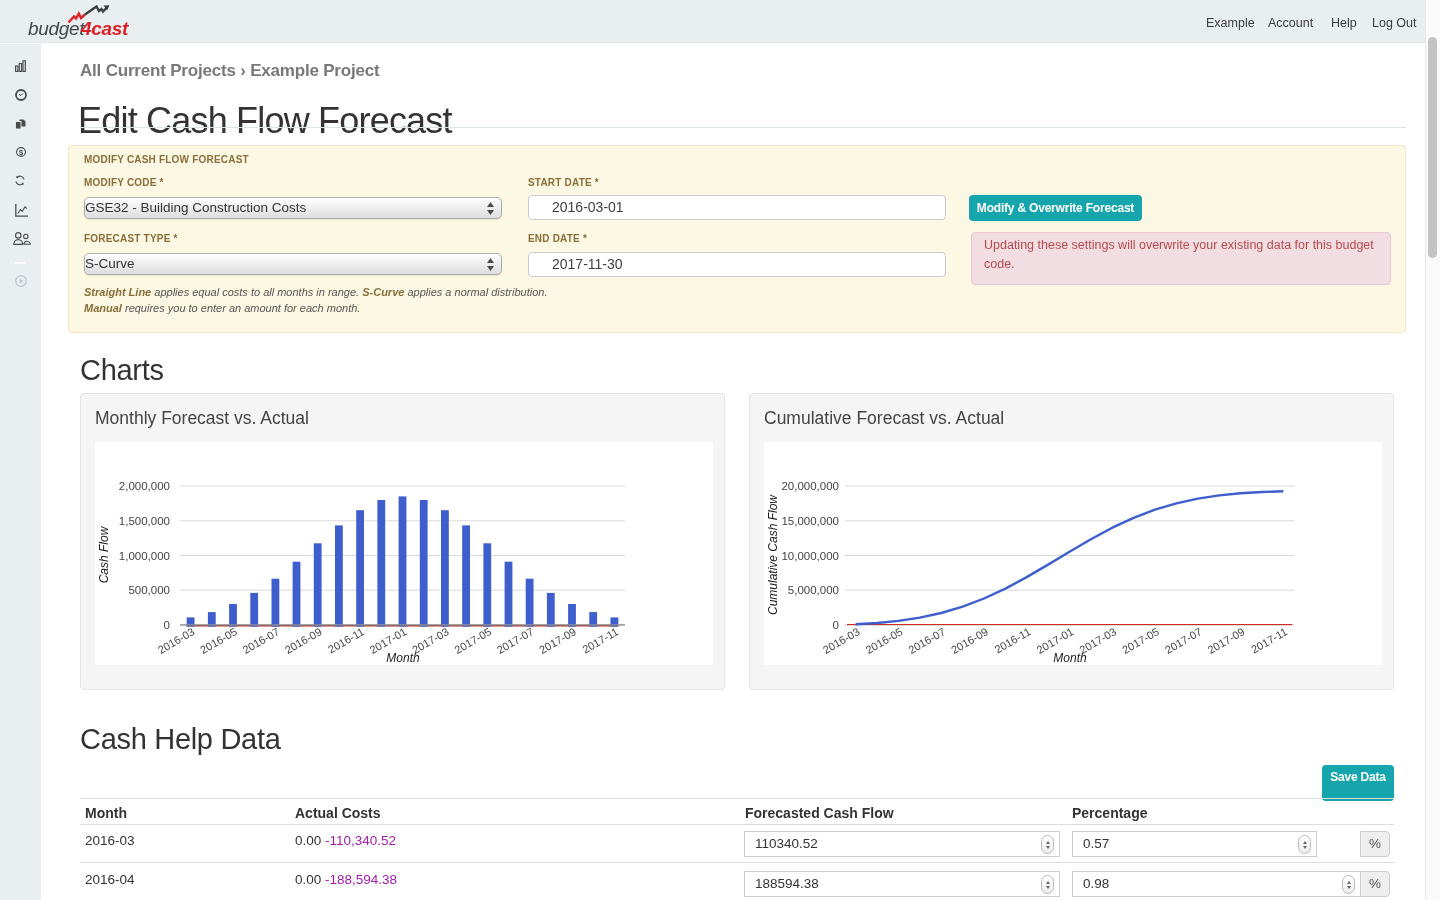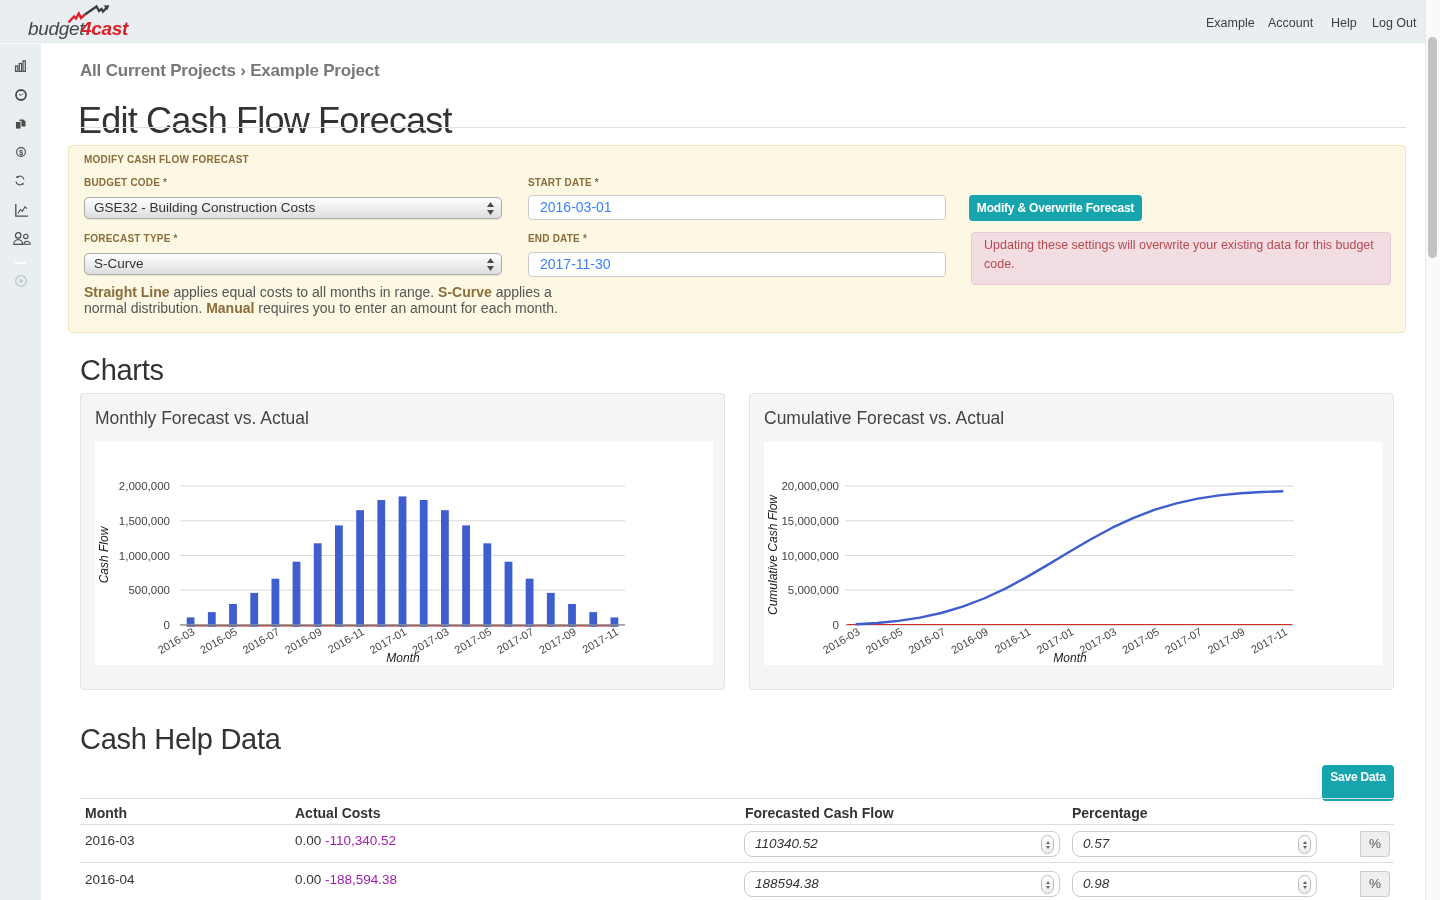--- a/index.html
+++ b/index.html
@@ -2,34 +2,34 @@
 <html><head><meta charset="utf-8"><title>Edit Cash Flow Forecast</title>
 <style>
 *{margin:0;padding:0;box-sizing:border-box;}
 html,body{width:1440px;height:900px;overflow:hidden;background:#fff;font-family:"Liberation Sans",sans-serif;}
 .abs{position:absolute;}
 #topbar{position:absolute;left:0;top:0;width:1425px;height:43px;background:#e9eef0;border-bottom:1px solid #e3e8ea;}
 #sidebar{position:absolute;left:0;top:44px;width:41px;height:856px;background:#e9eef0;}
 .navlink{position:absolute;top:16px;font-size:12.5px;color:#3c3c3c;}
 .yellow{position:absolute;left:68px;top:145px;width:1338px;height:188px;background:#fcf8e3;border:1px solid #f4e5c3;border-radius:4px;}
 .flabel{position:absolute;font-size:10px;font-weight:bold;color:#8a6d3b;letter-spacing:0.2px;}
-.sel{position:absolute;left:84px;width:418px;height:22px;border:1px solid #ababab;border-radius:5px;background:linear-gradient(#ffffff,#dddddd);font-size:13.5px;color:#333;line-height:20px;padding-left:9px;box-shadow:0 1px 1px rgba(0,0,0,0.08);}
+.sel{position:absolute;left:84px;width:418px;height:22px;border:1px solid #ababab;border-radius:5px;background:linear-gradient(#ffffff,#dddddd);font-size:13.5px;color:#333;line-height:20px;box-shadow:0 1px 1px rgba(0,0,0,0.08);}
 .selarrow{position:absolute;right:7px;top:4px;width:7px;height:13px;}
-.inp{position:absolute;left:528px;width:418px;height:25px;border:1px solid #ccc;border-radius:4px;background:#fff;font-size:14px;color:#3b82f6;line-height:23px;padding-left:11px;}
+.inp{position:absolute;left:528px;width:418px;height:25px;border:1px solid #ccc;border-radius:4px;background:#fff;font-size:14px;color:#404040;line-height:23px;padding-left:23px;}
 .tealbtn{position:absolute;background:#17a5ad;color:#fff;font-weight:bold;border-radius:4px;text-align:center;letter-spacing:-0.2px;}
 .warn{position:absolute;left:971px;top:232px;width:420px;height:53px;background:#f2dee2;border:1px solid #e8c9d1;border-radius:4px;color:#b5494f;font-size:12.5px;line-height:19px;padding:3px 12px;}
 .panel{position:absolute;top:393px;width:645px;height:297px;background:#f5f5f5;border:1px solid #e3e3e3;border-radius:4px;}
 .ptitle{position:absolute;top:408px;font-size:17.5px;color:#444;}
 .pwhite{position:absolute;top:442px;width:618px;height:223px;background:#fff;}
 svg text{font-family:"Liberation Sans",sans-serif;}
 .hline{position:absolute;height:1px;background:#ddd;}
 .th{position:absolute;font-size:14px;font-weight:bold;color:#333;}
 .td{position:absolute;font-size:13.5px;color:#333;}
 .red{color:#a21caf;}
-.numinp{position:absolute;height:26px;border:1px solid #ccc;border-radius:8px;background:#fff;font-size:13.5px;color:#333;line-height:24px;padding-left:10px;font-style:italic;}
+.numinp{position:absolute;height:26px;border:1px solid #ccc;border-radius:0;background:#fff;font-size:13.5px;color:#333;line-height:24px;padding-left:10px;}
 .spinner{position:absolute;right:5px;top:3px;width:13px;height:19px;border:1px solid #b9b9b9;border-radius:7px;background:linear-gradient(#fff,#ececec);}
 .spinner .up{position:absolute;left:3.5px;top:4.5px;width:0;height:0;border-left:2.5px solid transparent;border-right:2.5px solid transparent;border-bottom:3.5px solid #666;}
 .spinner .dn{position:absolute;left:3.5px;bottom:4.5px;width:0;height:0;border-left:2.5px solid transparent;border-right:2.5px solid transparent;border-top:3.5px solid #666;}
 .pct{position:absolute;left:1360px;width:30px;height:26px;background:#eee;border:1px solid #ccc;border-radius:0 4px 4px 0;text-align:center;line-height:24px;font-size:13.5px;color:#555;}
 </style></head>
 <body>
 <div id="topbar"></div>
 <div id="sidebar"></div>
 
 <svg class="abs" style="left:26px;top:2px;" width="115" height="41">
@@ -83,39 +83,39 @@
  <circle cx="6" cy="6" r="5.3" fill="none" stroke="#b9c6cc" stroke-width="1.2"></circle>
  <path d="M4.8,3.6 l3.6,2.4 -3.6,2.4 z" fill="#b9c6cc"></path>
 </svg>
 
 <div class="abs" style="left:80px;top:61px;font-size:17px;font-weight:bold;color:#787878;letter-spacing:-0.2px;">All Current Projects › Example Project</div>
 <div class="abs" style="left:78px;top:79px;font-size:36px;color:#333;letter-spacing:-0.8px;margin-top:21px;">Edit Cash Flow Forecast</div>
 <div class="hline" style="left:80px;top:127px;width:1326px;background:#dce4e8;"></div>
 
 <div class="yellow"></div>
 <div class="flabel" style="left:84px;top:154px;">MODIFY CASH FLOW FORECAST</div>
-<div class="flabel" style="left:84px;top:177px;">BUDGET CODE *</div>
+<div class="flabel" style="left:84px;top:177px;">MODIFY CODE *</div>
 <div class="sel" style="top:197px;">GSE32 - Building Construction Costs
   <svg class="selarrow" width="7" height="13">
       <path d="M3.5,0 L7,5 H0 z" fill="#4a4a4a"></path>
       <path d="M3.5,13 L0,8 H7 z" fill="#4a4a4a"></path>
     </svg>
 </div>
 <div class="flabel" style="left:84px;top:233px;">FORECAST TYPE *</div>
 <div class="sel" style="top:253px;">S-Curve
   <svg class="selarrow" width="7" height="13">
       <path d="M3.5,0 L7,5 H0 z" fill="#4a4a4a"></path>
       <path d="M3.5,13 L0,8 H7 z" fill="#4a4a4a"></path>
     </svg>
 </div>
 <div class="flabel" style="left:528px;top:177px;">START DATE *</div>
 <div class="inp" style="top:195px;">2016-03-01</div>
 <div class="flabel" style="left:528px;top:233px;">END DATE *</div>
 <div class="inp" style="top:252px;">2017-11-30</div>
-<div class="abs" style="left:84px;top:285px;width:474px;font-size:14px;color:#555;line-height:15.5px;"><b style="color:#8a6d3b;">Straight Line</b> applies equal costs to all months in range. <b style="color:#8a6d3b;">S-Curve</b> applies a normal distribution. <b style="color:#8a6d3b;">Manual</b> requires you to enter an amount for each month.</div>
+<div class="abs" style="left:84px;top:285px;width:474px;font-size:11px;color:#555;line-height:15.5px;font-style:italic;"><b style="color:#8a6d3b;">Straight Line</b> applies equal costs to all months in range. <b style="color:#8a6d3b;">S-Curve</b> applies a normal distribution. <b style="color:#8a6d3b;">Manual</b> requires you to enter an amount for each month.</div>
 <div class="tealbtn" style="left:969px;top:195px;width:173px;height:26px;font-size:12px;line-height:26px;">Modify &amp; Overwrite Forecast</div>
 <div class="warn">Updating these settings will overwrite your existing data for this budget code.</div>
 
 <div class="abs" style="left:80px;top:354px;font-size:29px;color:#333;letter-spacing:-0.3px;">Charts</div>
 <div class="panel" style="left:80px;"></div>
 <div class="panel" style="left:749px;"></div>
 <div class="ptitle" style="left:95px;">Monthly Forecast vs. Actual</div>
 <div class="ptitle" style="left:764px;">Cumulative Forecast vs. Actual</div>
 <div class="pwhite" style="left:95px;"></div>
 <div class="pwhite" style="left:764px;"></div>
@@ -214,19 +214,19 @@
       <span class="dn"></span>
     </span></div>
 <div class="pct" style="top:831px;">%</div>
 <div class="hline" style="left:80px;top:862px;width:1314px;background:#ddd;"></div>
 <div class="td" style="left:85px;top:872px;">2016-04</div>
 <div class="td" style="left:295px;top:872px;">0.00&nbsp;<span class="red">-188,594.38</span></div>
 <div class="numinp" style="left:744px;top:871px;width:316px;">188594.38<span class="spinner">
       <span class="up"></span>
       <span class="dn"></span>
     </span></div>
-<div class="numinp" style="left:1072px;top:871px;width:245px;">0.98<span class="spinner">
+<div class="numinp" style="left:1072px;top:871px;width:289px;">0.98<span class="spinner">
       <span class="up"></span>
       <span class="dn"></span>
     </span></div>
 <div class="pct" style="top:871px;">%</div>
 
 <div class="abs" style="left:1425px;top:0;width:15px;height:900px;background:#fafafa;border-left:1px solid #e8e8e8;"></div>
 <div class="abs" style="left:1428px;top:37px;width:9px;height:221px;background:#c3c3c3;border-radius:5px;"></div>
 </body></html>

